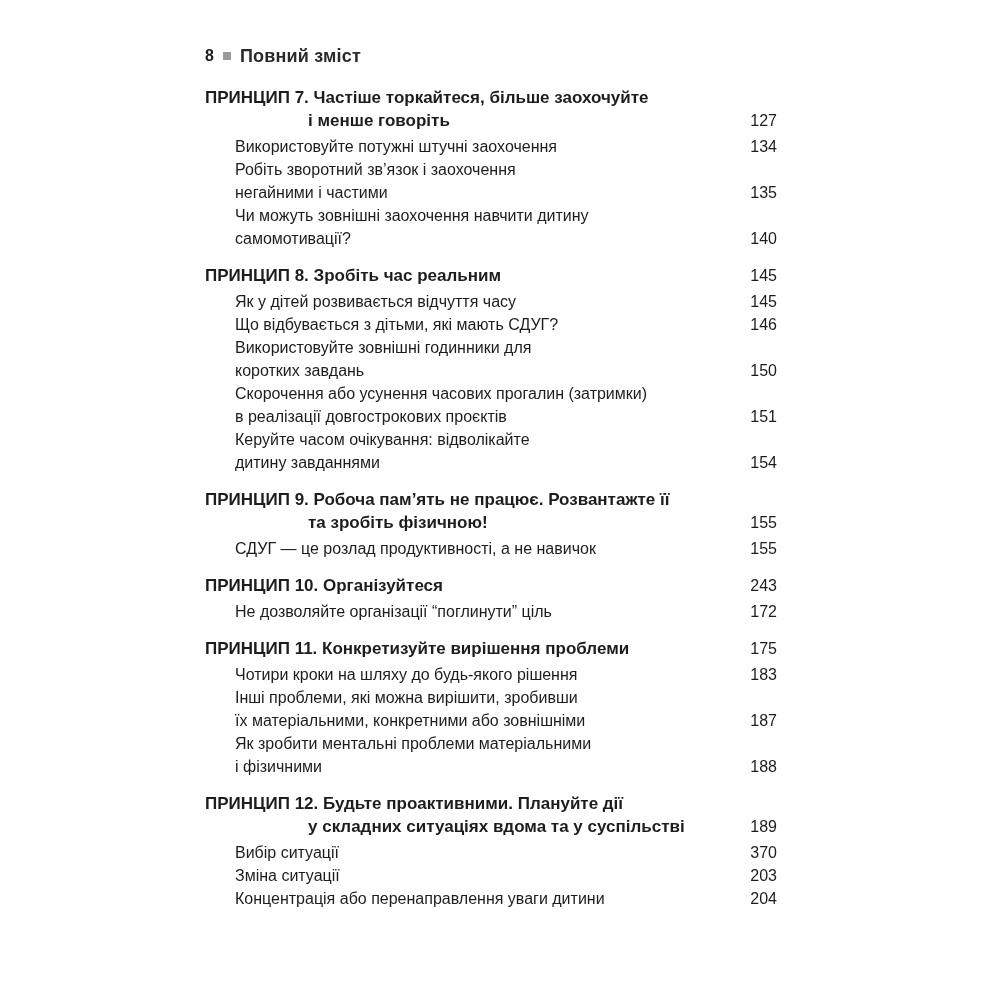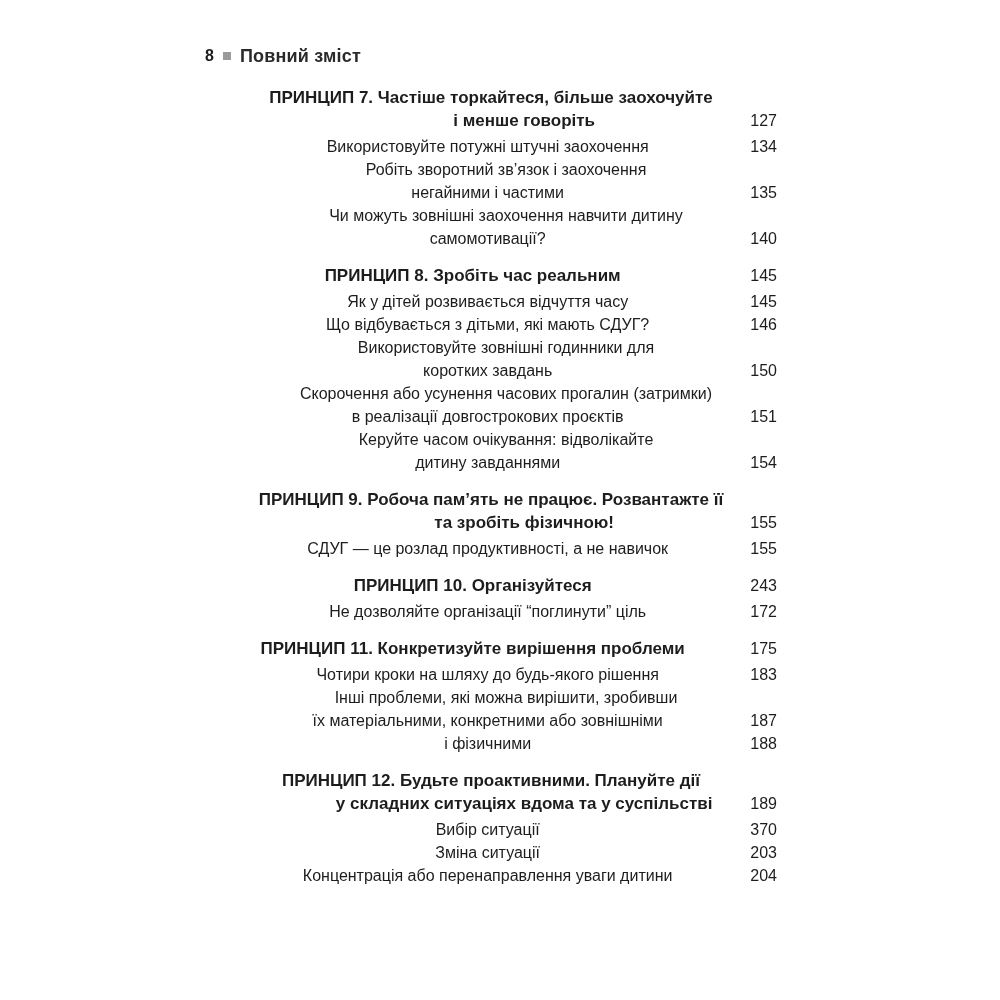--- a/index.html
+++ b/index.html
@@ -42,21 +42,21 @@
     background: #9a9a9a;
     display: inline-block;
   }
   .running-header .htitle {
     font-weight: bold;
     font-size: 18px;
     color: #2a2a2a;
     letter-spacing: 0.2px;
   }
   
-  .section { margin-bottom: 14px; text-align: center; }
+  .section { margin-bottom: 14px; }
   .heading {
     font-weight: bold;
     font-size: 17px;
     margin-bottom: 3px;
   }
   .item {
     font-weight: normal;
     font-size: 16px;
   }
   .line {
@@ -218,20 +218,23 @@
           <div class="item">
             <div class="line">
               <span class="txt">Інші проблеми, які можна вирішити, зробивши</span>
             </div>
             <div class="line icont">
               <span class="txt">їх матеріальними, конкретними або зовнішніми</span>
               <span class="pg">187</span>
             </div>
           </div>
           <div class="item">
+            <div class="line">
+              <span class="txt">Як зробити ментальні проблеми матеріальними</span>
+            </div>
             <div class="line icont">
               <span class="txt">і фізичними</span>
               <span class="pg">188</span>
             </div>
           </div>
         </div>
         <div class="section">
           <div class="heading">
             <div class="line">
               <span class="txt">ПРИНЦИП 12. Будьте проактивними. Плануйте дії</span>

